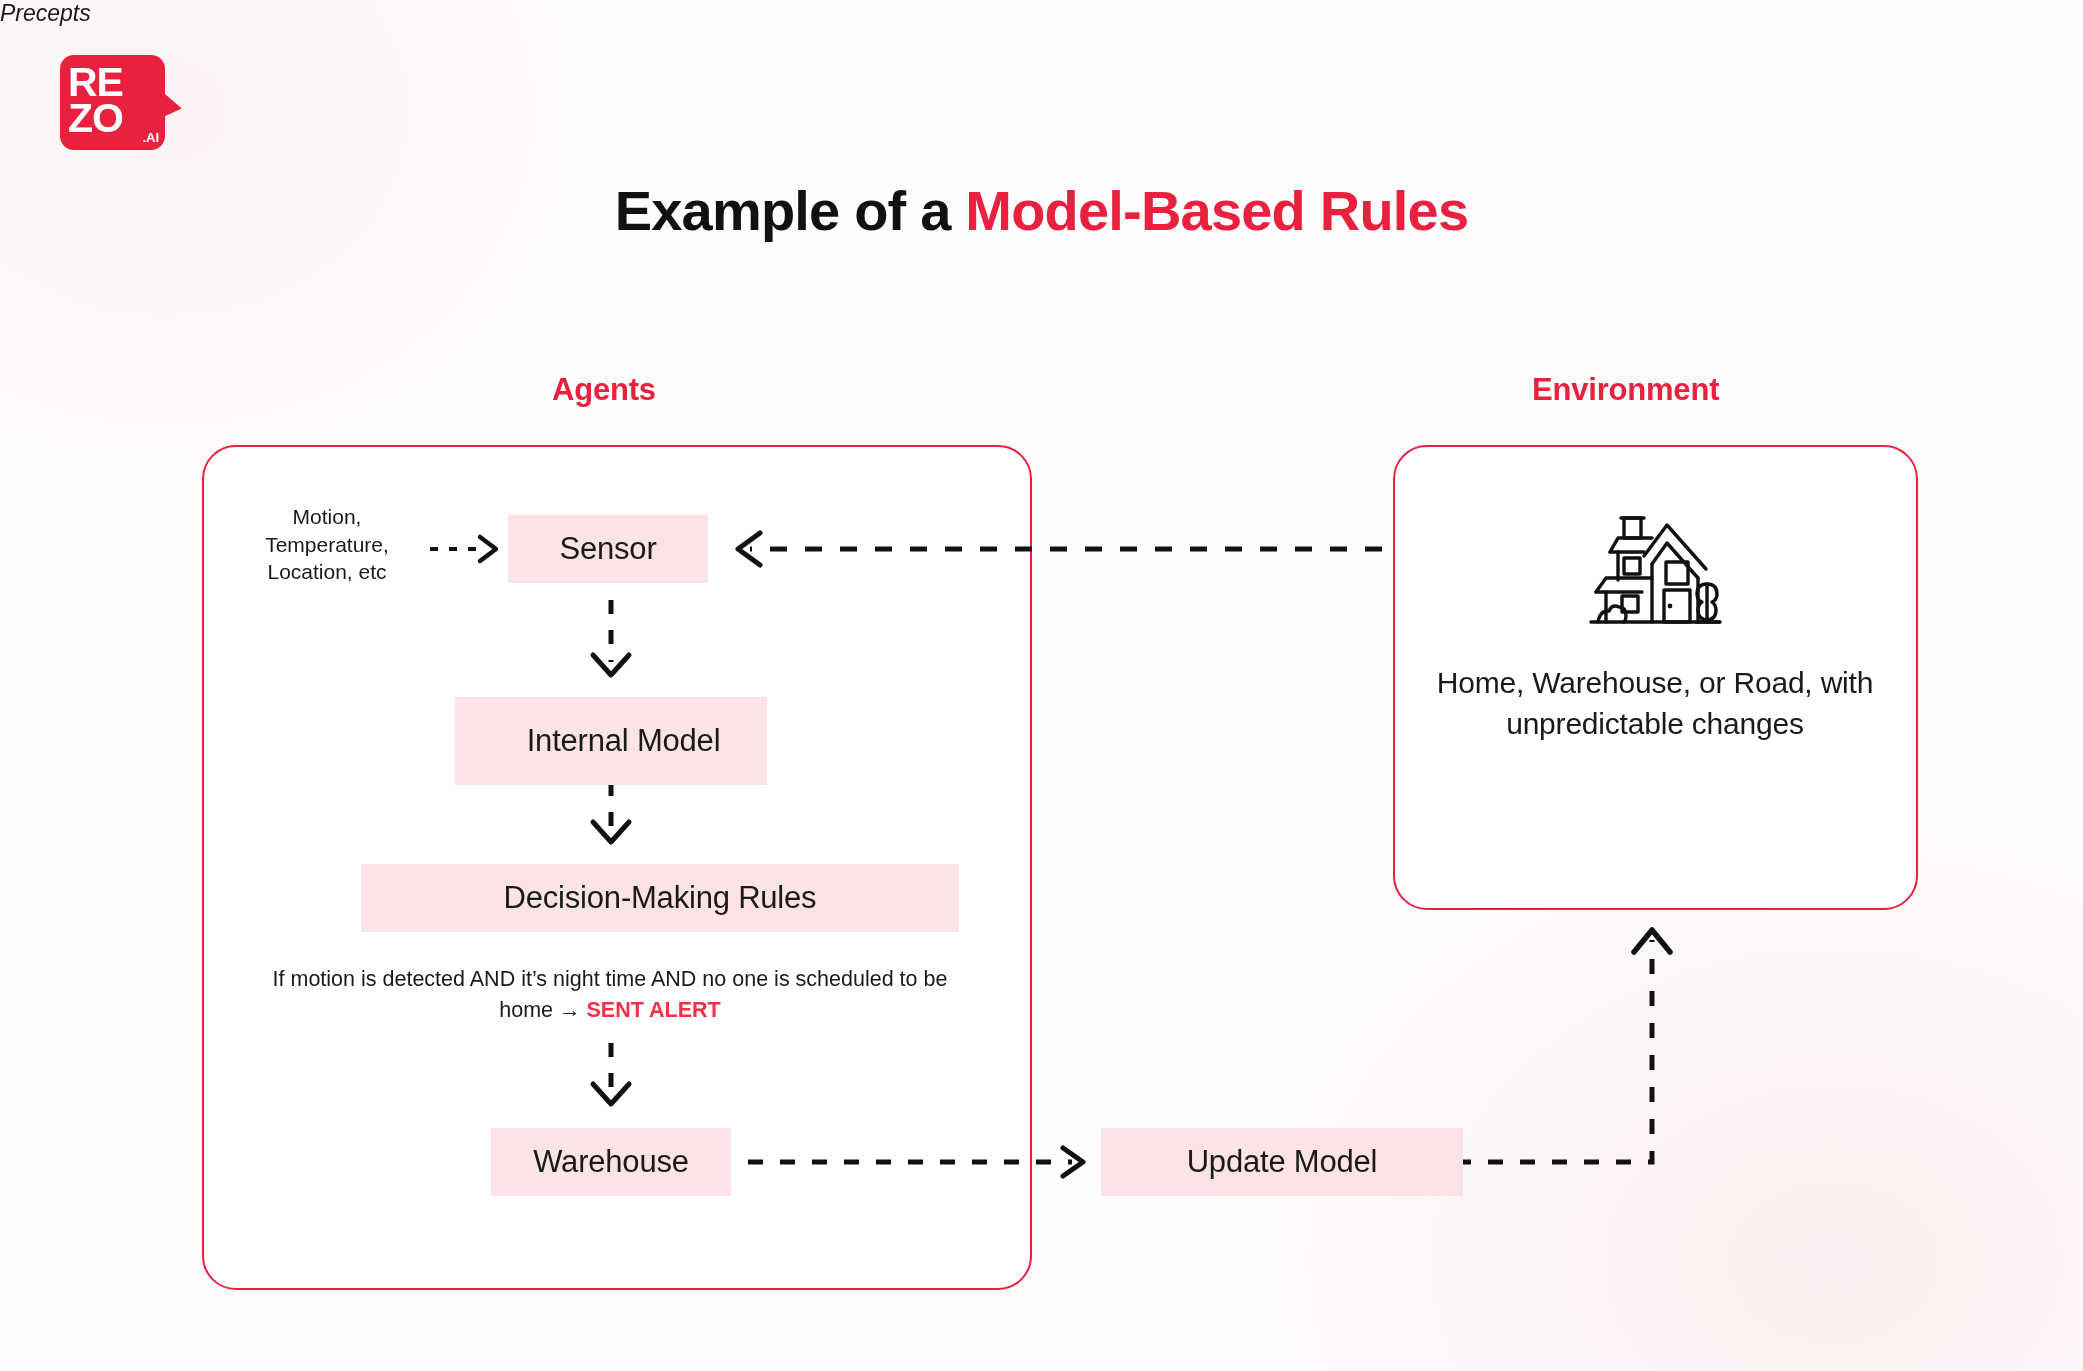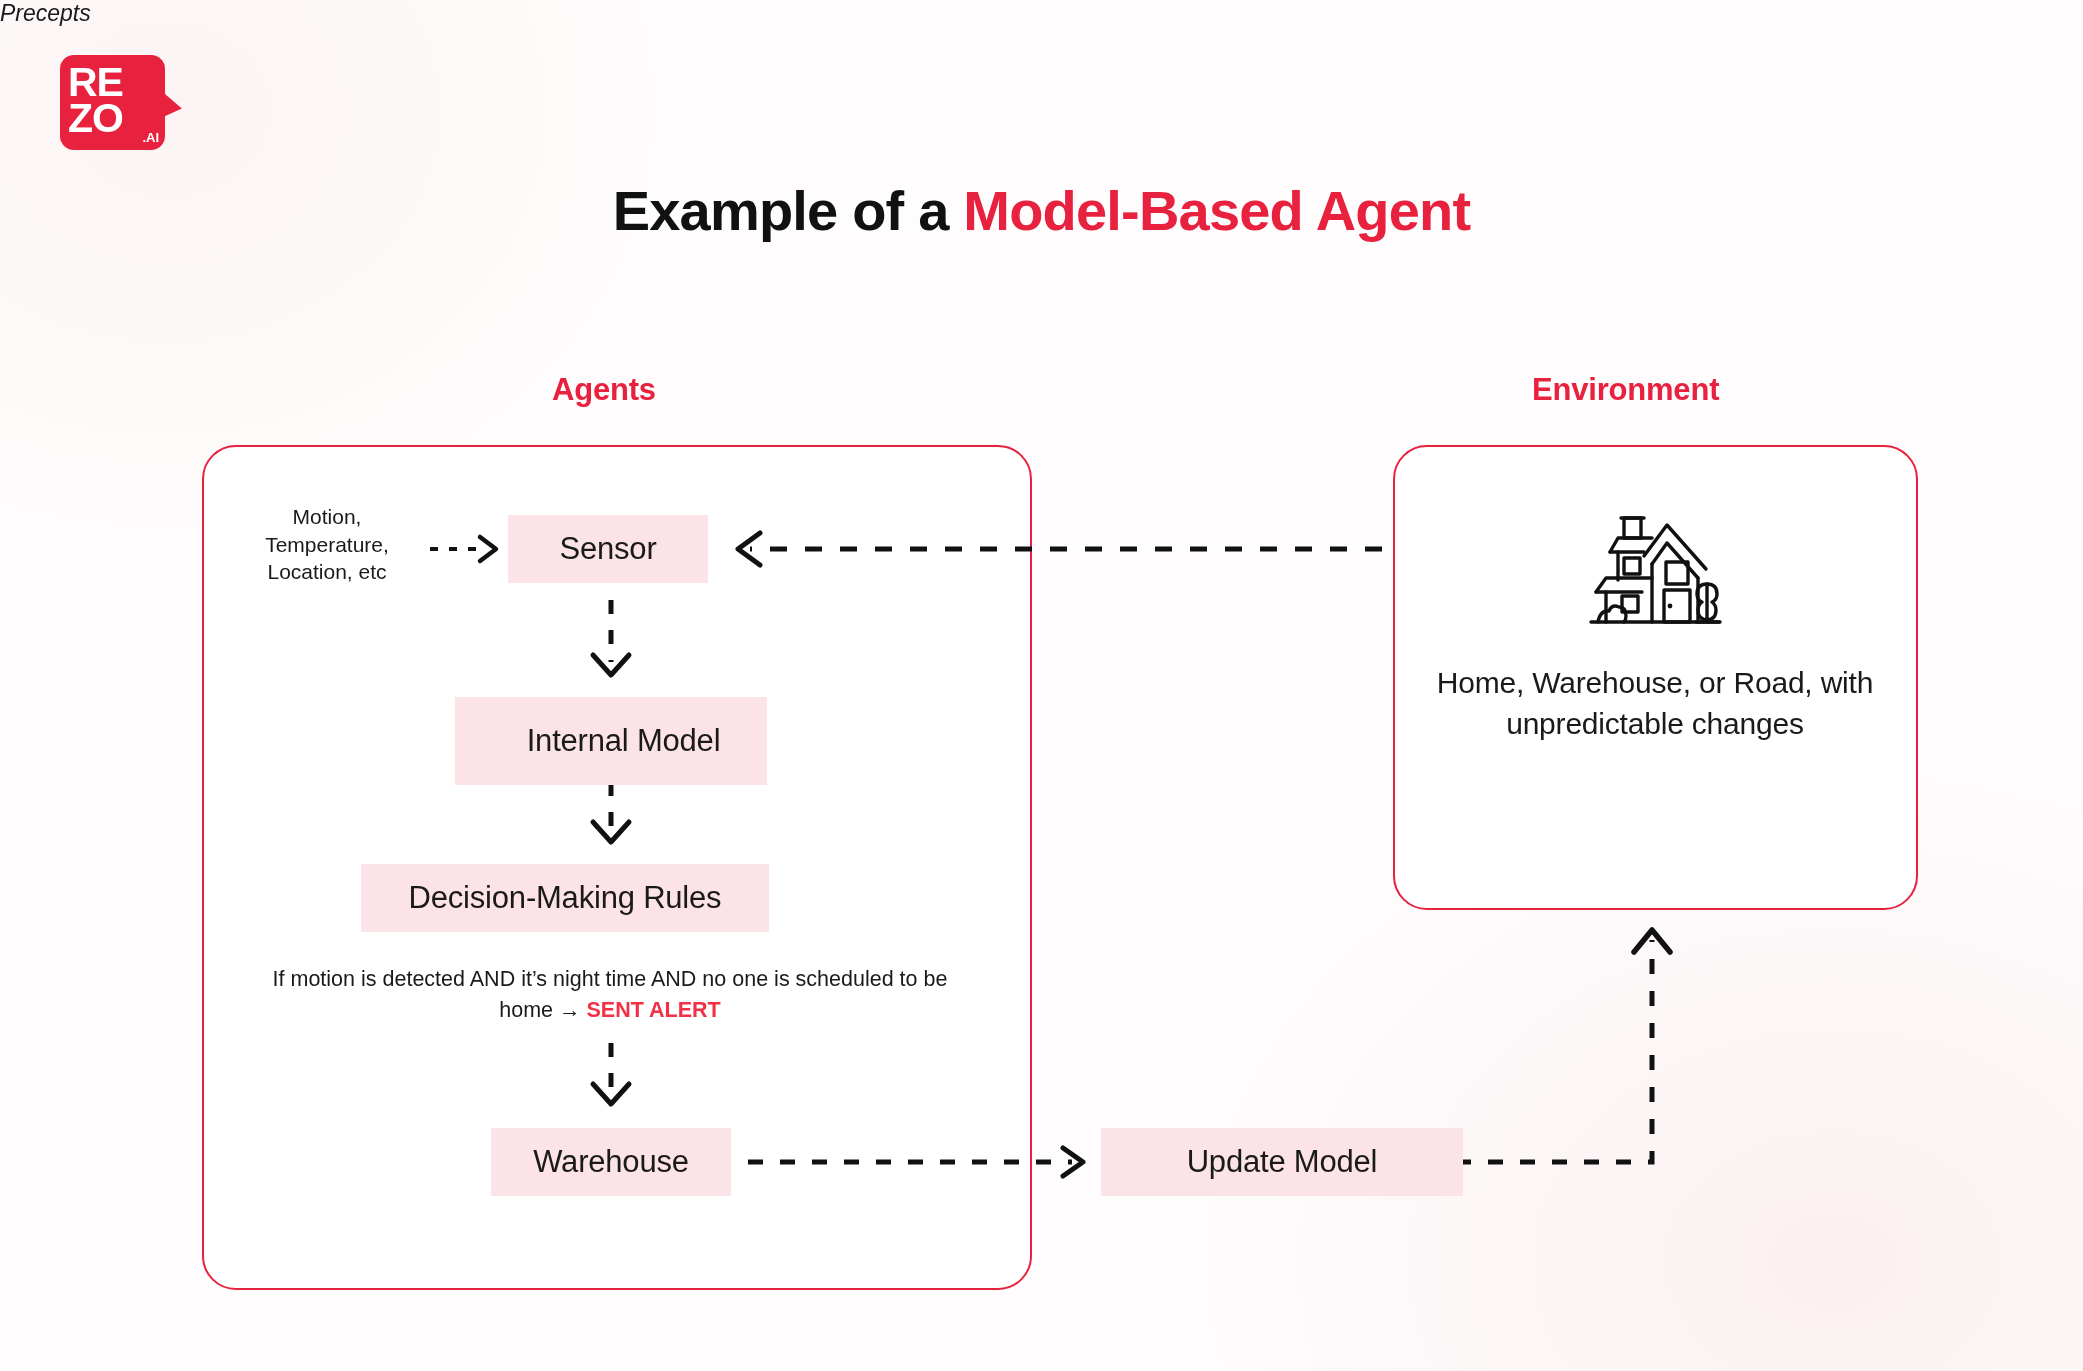--- a/index.html
+++ b/index.html
@@ -121,21 +121,21 @@
     display: flex;
     align-items: center;
     justify-content: center;
     font-size: 31px;
     color: #1A1A1A;
     letter-spacing: -0.2px;
     white-space: nowrap;
   }
   #node-sensor         { left: 508px; top: 515px; width: 200px; height: 68px; }
   #node-internal-model { left: 455px; top: 697px; width: 312px; height: 88px; padding-left: 25px; }
-  #node-decision-rules { left: 361px; top: 864px; width: 408px; height: 68px; }
+  #node-decision-rules { left: 361px; top: 864px; width: 598px; height: 68px; }
   #node-actuator       { left: 491px; top: 1128px; width: 240px; height: 68px; }
   #node-update-model   { left: 1101px; top: 1128px; width: 362px; height: 68px; }
 
   
   .free-text {
     position: absolute;
     font-size: 21px;
     line-height: 1.32;
     color: #1A1A1A;
     text-align: center;
@@ -196,21 +196,21 @@
 <div id="logo">
   <div class="logo-tail"></div>
   <div class="logo-shape"></div>
   <div class="logo-text">
     <span class="logo-line">RE</span>
     <span class="logo-line">ZO</span>
   </div>
   <span class="logo-ai">.AI</span>
 </div>
 
-<h1 id="title"><span>Example of a </span><span class="accent">Model-Based Agent</span></h1>
+<h1 id="title"><span>Example of a </span><span class="accent">Model-Based Rules</span></h1>
 
 <div class="section-heading" id="heading-agents">Agents</div>
 <div class="section-heading" id="heading-environment">Environment</div>
 
 <div class="panel" id="panel-agents"></div>
 <div class="panel" id="panel-environment"></div>
 
 <svg id="connectors" viewBox="0 0 2083 1371" xmlns="http://www.w3.org/2000/svg">
 
   <g>

